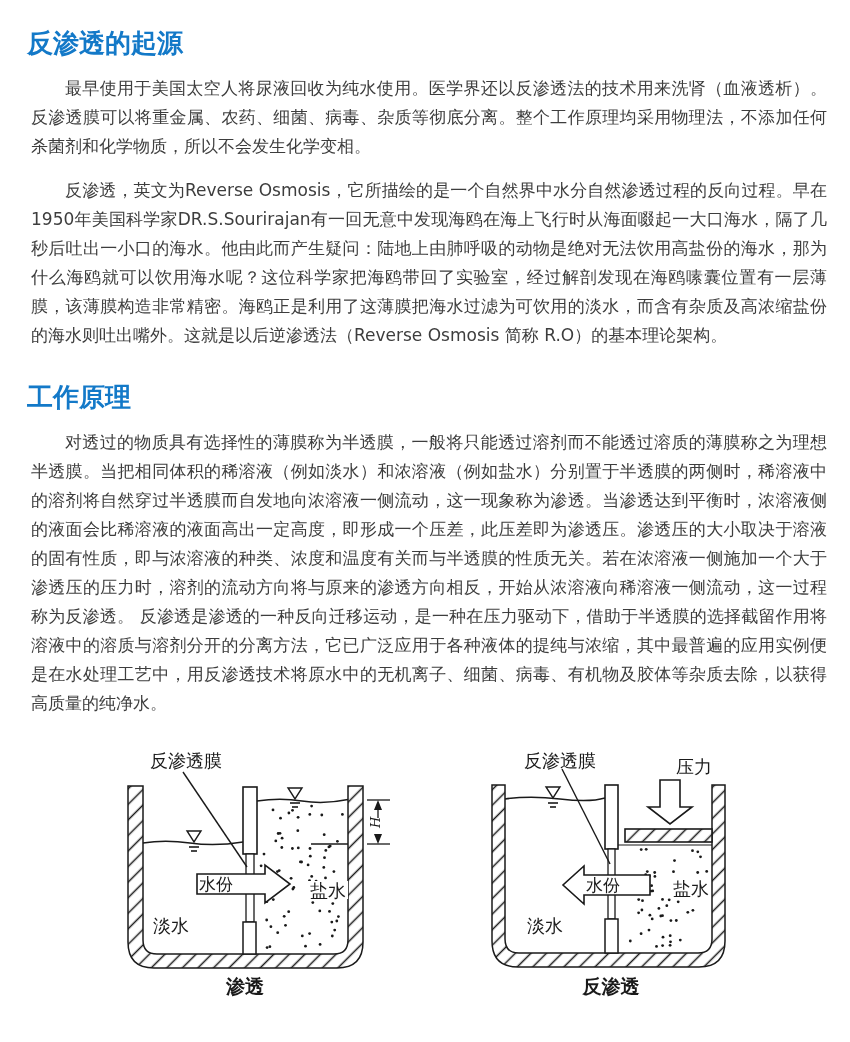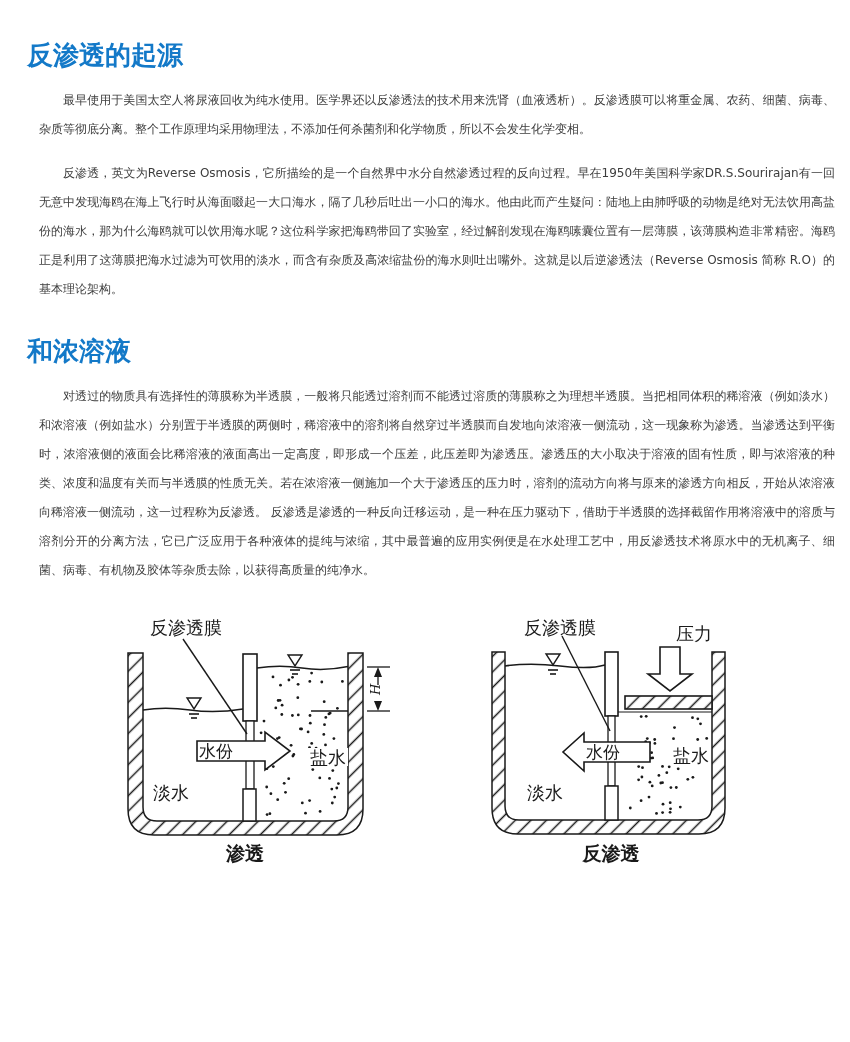--- a/index.html
+++ b/index.html
@@ -1,43 +1,43 @@
 <!DOCTYPE html>
 <html style="--accent: #1379c8; --body: #3d3d3d; --line: #1a1a1a;"><head>
 <meta charset="utf-8">
 <style>
   :root{ --accent:#1379c8; --body:#3d3d3d; --line:#1a1a1a; }
   html,body{margin:0;padding:0;background:#ffffff;}
   body{width:850px;height:1042px;overflow:hidden;font-family:"DejaVu Sans",sans-serif;}
-  .page{box-sizing:border-box;width:850px;padding:40px 27px 0 27px;}
+  .page{box-sizing:border-box;width:850px;padding:28px 27px 0 27px;}
   .sec-title{color:var(--accent);font-size:26px;font-weight:bold;line-height:1.2;margin:0;}
   .sec-title.second{margin-top:32px;}
-  .para{width:796px;font-size:12px;line-height:29px;color:var(--body);
-        text-indent:2em;text-align:justify;margin:15px 0 0 12px;}
+  .para{width:796px;font-size:17px;line-height:29px;color:var(--body);
+        text-indent:2em;text-align:justify;margin:15px 0 0 4px;}
   .figures{display:flex;gap:35px;margin:24px 0 0 68px;}
   .fig{display:block;}
   .fig-caption{text-align:center;color:var(--accent);font-size:23px;font-weight:bold;
                margin-top:2px;letter-spacing:1px;}
   
   .lbl{font-size:17px;fill:var(--line);}
   .lbl-big{font-size:18px;fill:var(--line);}
   .cap{font-size:19px;font-weight:bold;fill:var(--line);}
   .hlabel{font-family:"DejaVu Serif",serif;font-style:italic;font-size:13px;fill:var(--line);}
   .stroke{stroke:var(--line);fill:none;}
 </style>
 </head>
 <body>
 
 <div class="page">
 
   <h2 class="sec-title">反渗透的起源</h2>
   <p class="para">最早使用于美国太空人将尿液回收为纯水使用。医学界还以反渗透法的技术用来洗肾（血液透析）。反渗透膜可以将重金属、农药、细菌、病毒、杂质等彻底分离。整个工作原理均采用物理法，不添加任何杀菌剂和化学物质，所以不会发生化学变相。</p>
   <p class="para">反渗透，英文为Reverse Osmosis，它所描绘的是一个自然界中水分自然渗透过程的反向过程。早在1950年美国科学家DR.S.Sourirajan有一回无意中发现海鸥在海上飞行时从海面啜起一大口海水，隔了几秒后吐出一小口的海水。他由此而产生疑问：陆地上由肺呼吸的动物是绝对无法饮用高盐份的海水，那为什么海鸥就可以饮用海水呢？这位科学家把海鸥带回了实验室，经过解剖发现在海鸥嗉囊位置有一层薄膜，该薄膜构造非常精密。海鸥正是利用了这薄膜把海水过滤为可饮用的淡水，而含有杂质及高浓缩盐份的海水则吐出嘴外。这就是以后逆渗透法（Reverse Osmosis 简称 R.O）的基本理论架构。</p>
 
-  <h2 class="sec-title second">和浓溶液</h2>
+  <h2 class="sec-title second">工作原理</h2>
   <p class="para">对透过的物质具有选择性的薄膜称为半透膜，一般将只能透过溶剂而不能透过溶质的薄膜称之为理想半透膜。当把相同体积的稀溶液（例如淡水）和浓溶液（例如盐水）分别置于半透膜的两侧时，稀溶液中的溶剂将自然穿过半透膜而自发地向浓溶液一侧流动，这一现象称为渗透。当渗透达到平衡时，浓溶液侧的液面会比稀溶液的液面高出一定高度，即形成一个压差，此压差即为渗透压。渗透压的大小取决于溶液的固有性质，即与浓溶液的种类、浓度和温度有关而与半透膜的性质无关。若在浓溶液一侧施加一个大于渗透压的压力时，溶剂的流动方向将与原来的渗透方向相反，开始从浓溶液向稀溶液一侧流动，这一过程称为反渗透。 反渗透是渗透的一种反向迁移运动，是一种在压力驱动下，借助于半透膜的选择截留作用将溶液中的溶质与溶剂分开的分离方法，它已广泛应用于各种液体的提纯与浓缩，其中最普遍的应用实例便是在水处理工艺中，用反渗透技术将原水中的无机离子、细菌、病毒、有机物及胶体等杂质去除，以获得高质量的纯净水。</p>
 
   <div class="figures">
 
     <svg class="fig" width="330" height="258" viewBox="0 0 330 258" xmlns="http://www.w3.org/2000/svg">
       <defs>
         <pattern id="hatch1" width="11" height="11" patternUnits="userSpaceOnUse" patternTransform="rotate(45)">
           <rect width="11" height="11" fill="#ffffff"></rect>
           <line x1="1.5" y1="0" x2="1.5" y2="11" stroke="#1a1a1a" stroke-width="1.5"></line>
         </pattern>

